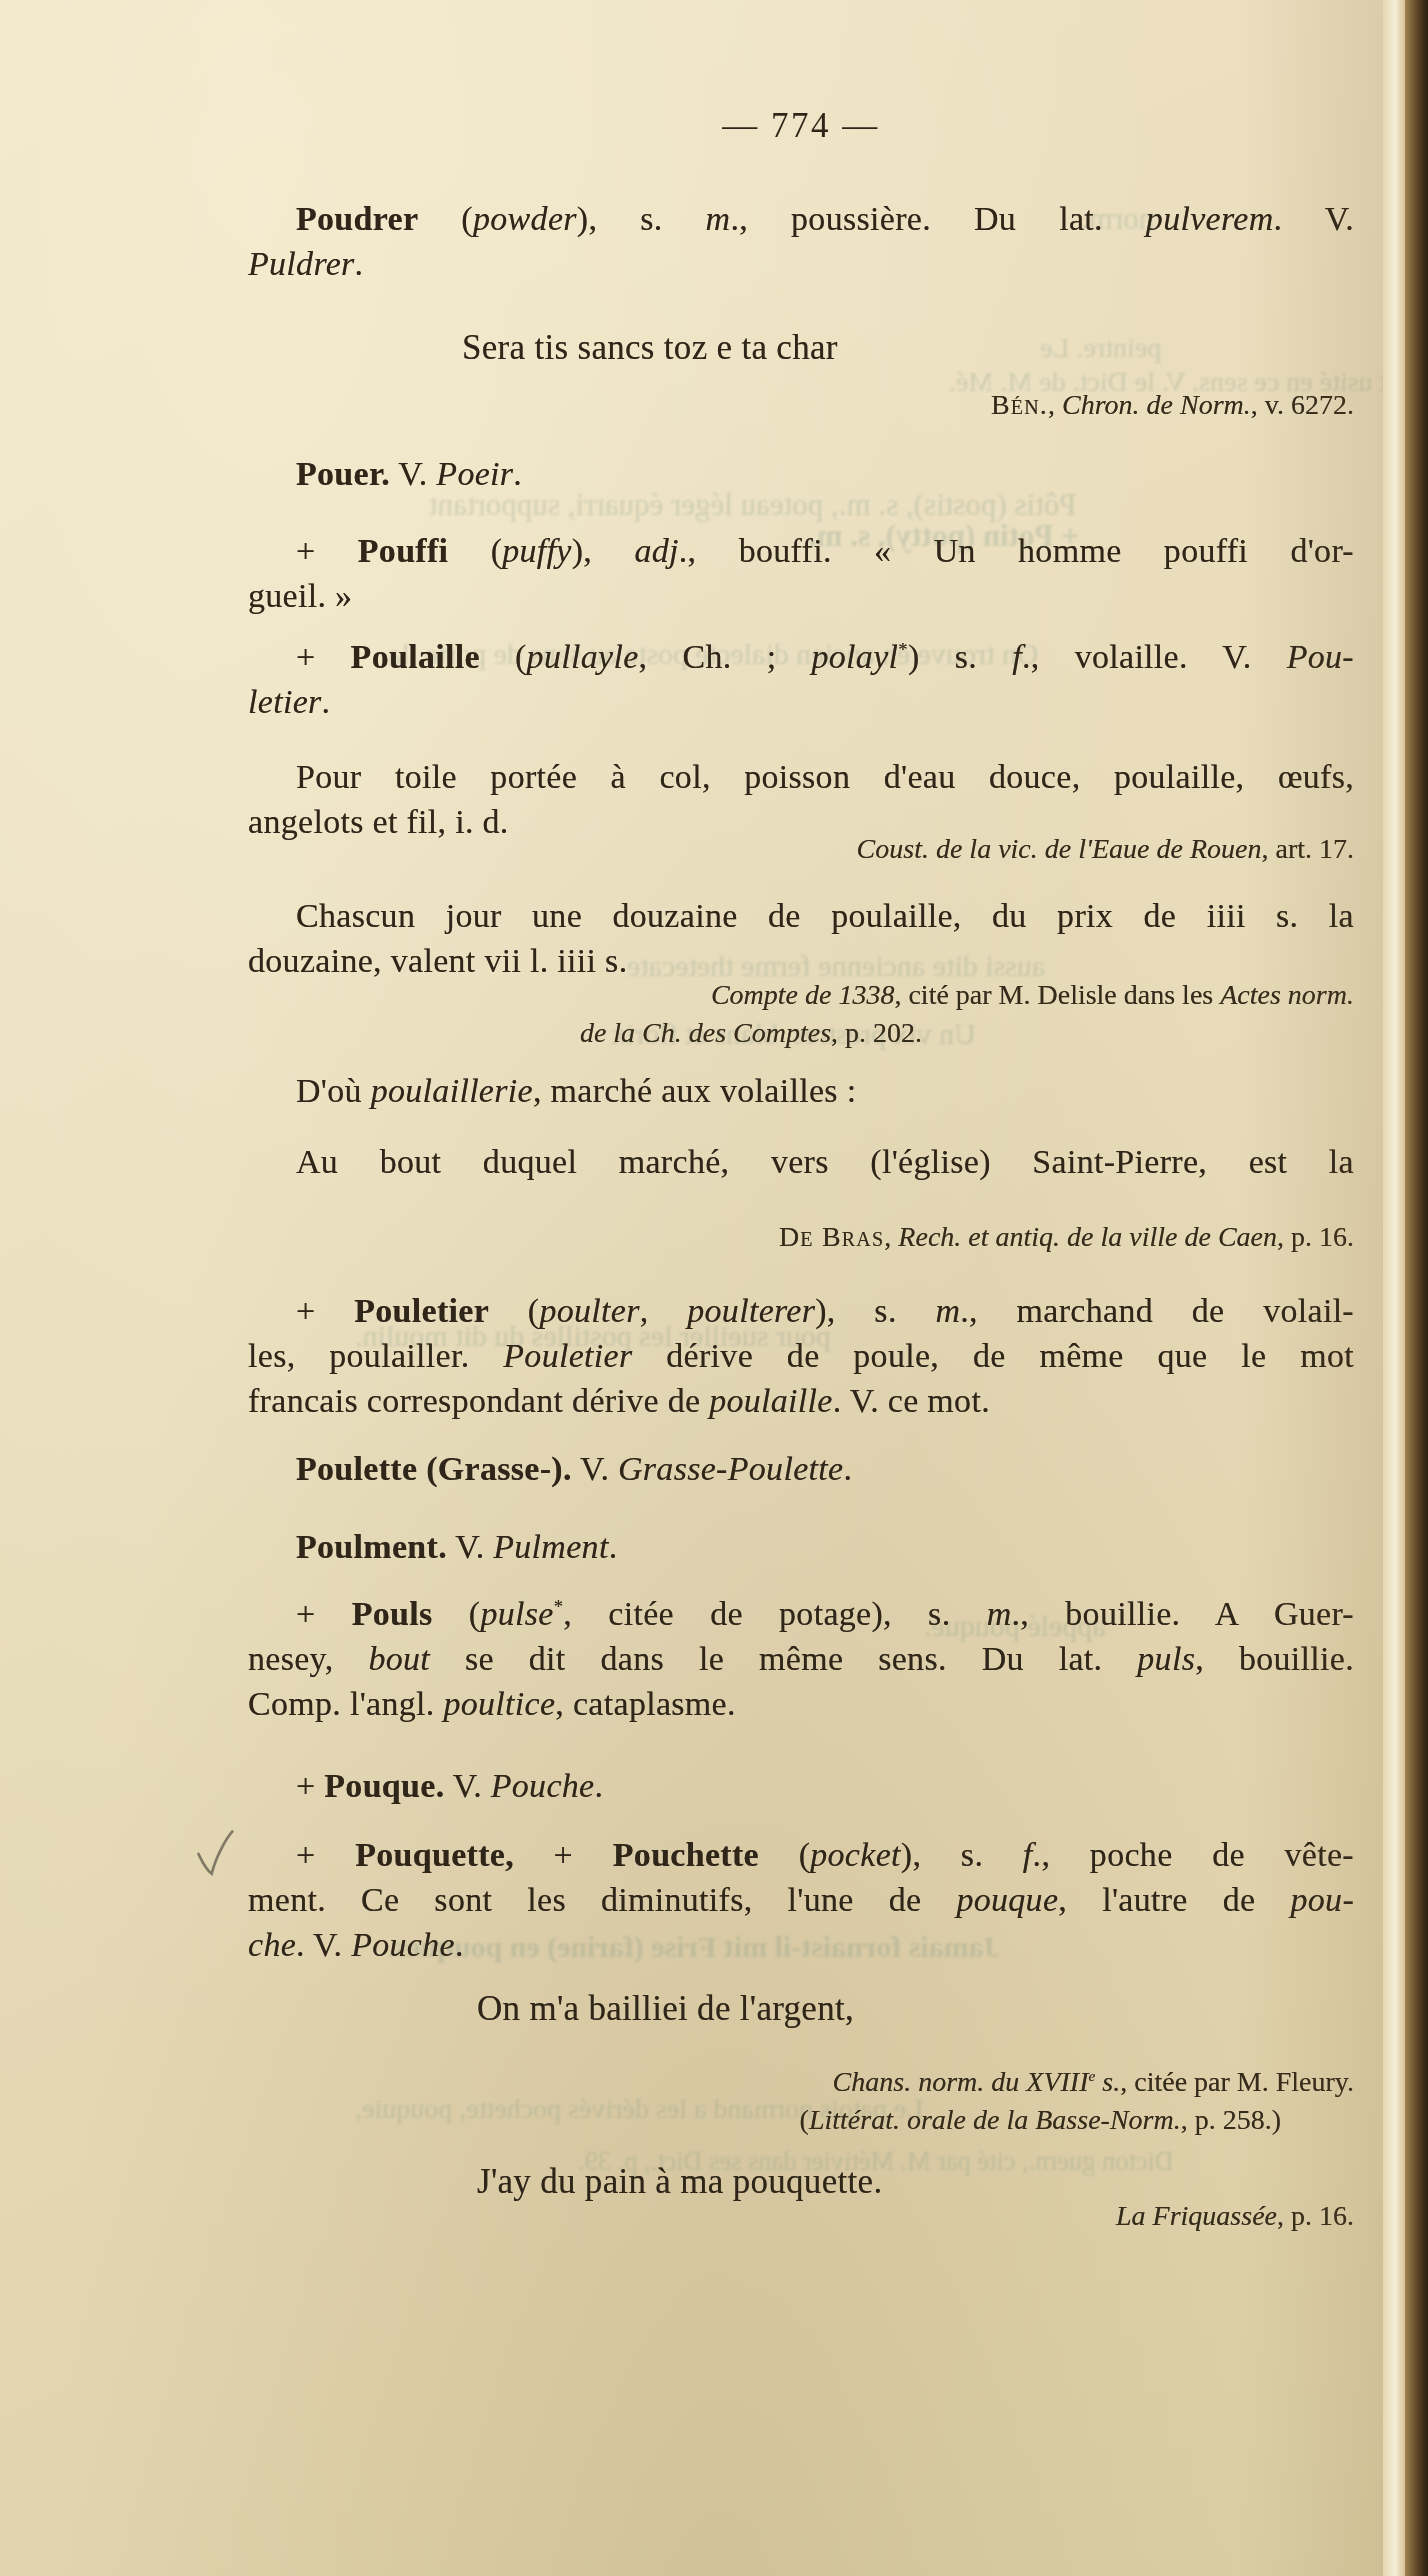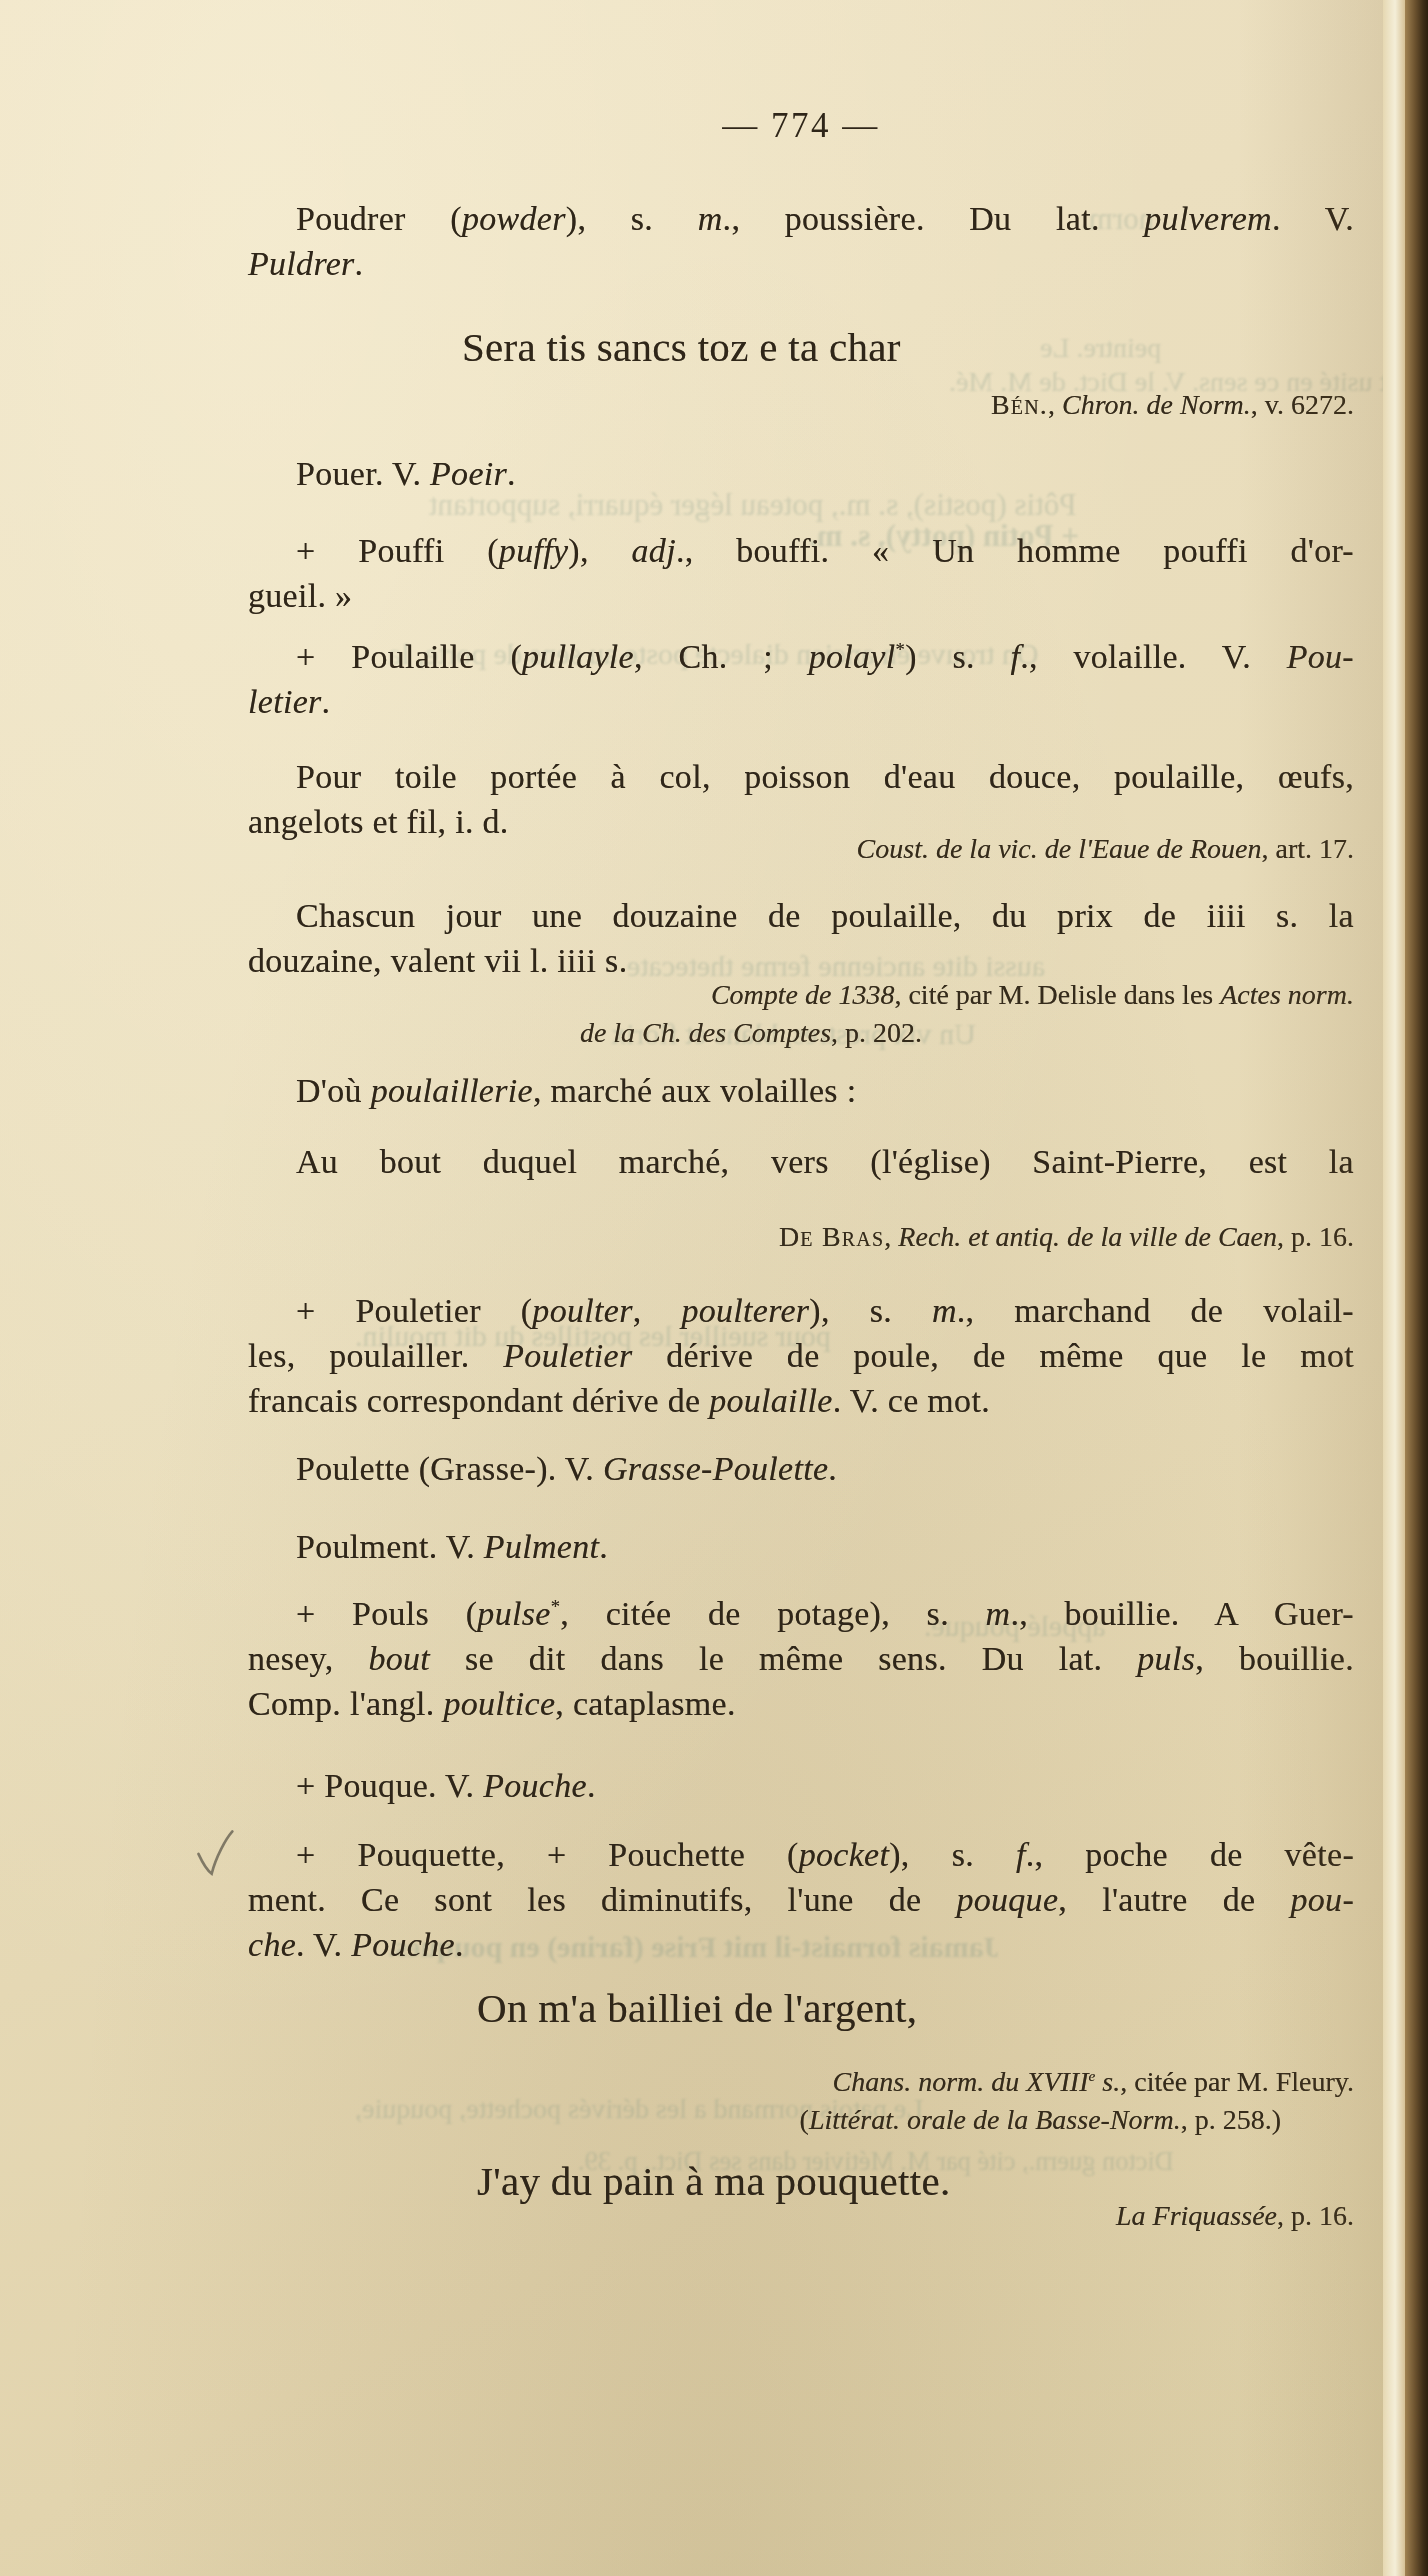--- a/index.html
+++ b/index.html
@@ -12,27 +12,27 @@
     font-family:"Liberation Serif", "DejaVu Serif", serif;
     color:var(--ink,#2f2619);
     background:
       radial-gradient(ellipse at 18% 8%, rgba(255,250,228,0.40), rgba(255,250,228,0) 55%),
       radial-gradient(ellipse at 50% 105%, rgba(120,95,50,0.14), rgba(120,95,50,0) 65%),
       linear-gradient(155deg, #eee2c4 0%, #e8dcba 45%, #e2d4ae 78%, #dccfa6 100%);
   }
   
   .block{position:absolute;left:248px;width:1106px;}
   .body  .line{font-size:34px;line-height:45px;letter-spacing:0.3px;}
-  .verse .line{font-size:41px;line-height:45px;letter-spacing:0.3px;}
+  .verse .line{font-size:35px;line-height:45px;letter-spacing:0.3px;}
   .citation .line{font-size:28px;line-height:38px;text-align:right;color:#352b1b;}
   .pagenum{text-align:center;font-size:35px;letter-spacing:2.5px;}
   .line{text-shadow:0 0 0.6px rgba(47,38,25,0.55);}
   .just{text-align:justify;text-align-last:justify;}
   .ind{text-indent:48px;}
-  .sb{font-weight:normal;}
+  .sb{font-weight:bold;}
   .si{font-style:italic;}
   .ssc{font-variant:small-caps;letter-spacing:1.2px;}
   .ssup{vertical-align:super;font-size:55%;line-height:0;}
 
   #page-number{top:106px;}
   #entry-poudrer{top:196px;}
   #verse-sera{top:325px;left:462px;width:auto;}
   #citation-ben{top:386px;padding-right:45px;}
   #entry-pouer{top:451px;}
   #entry-pouffi{top:528px;}

